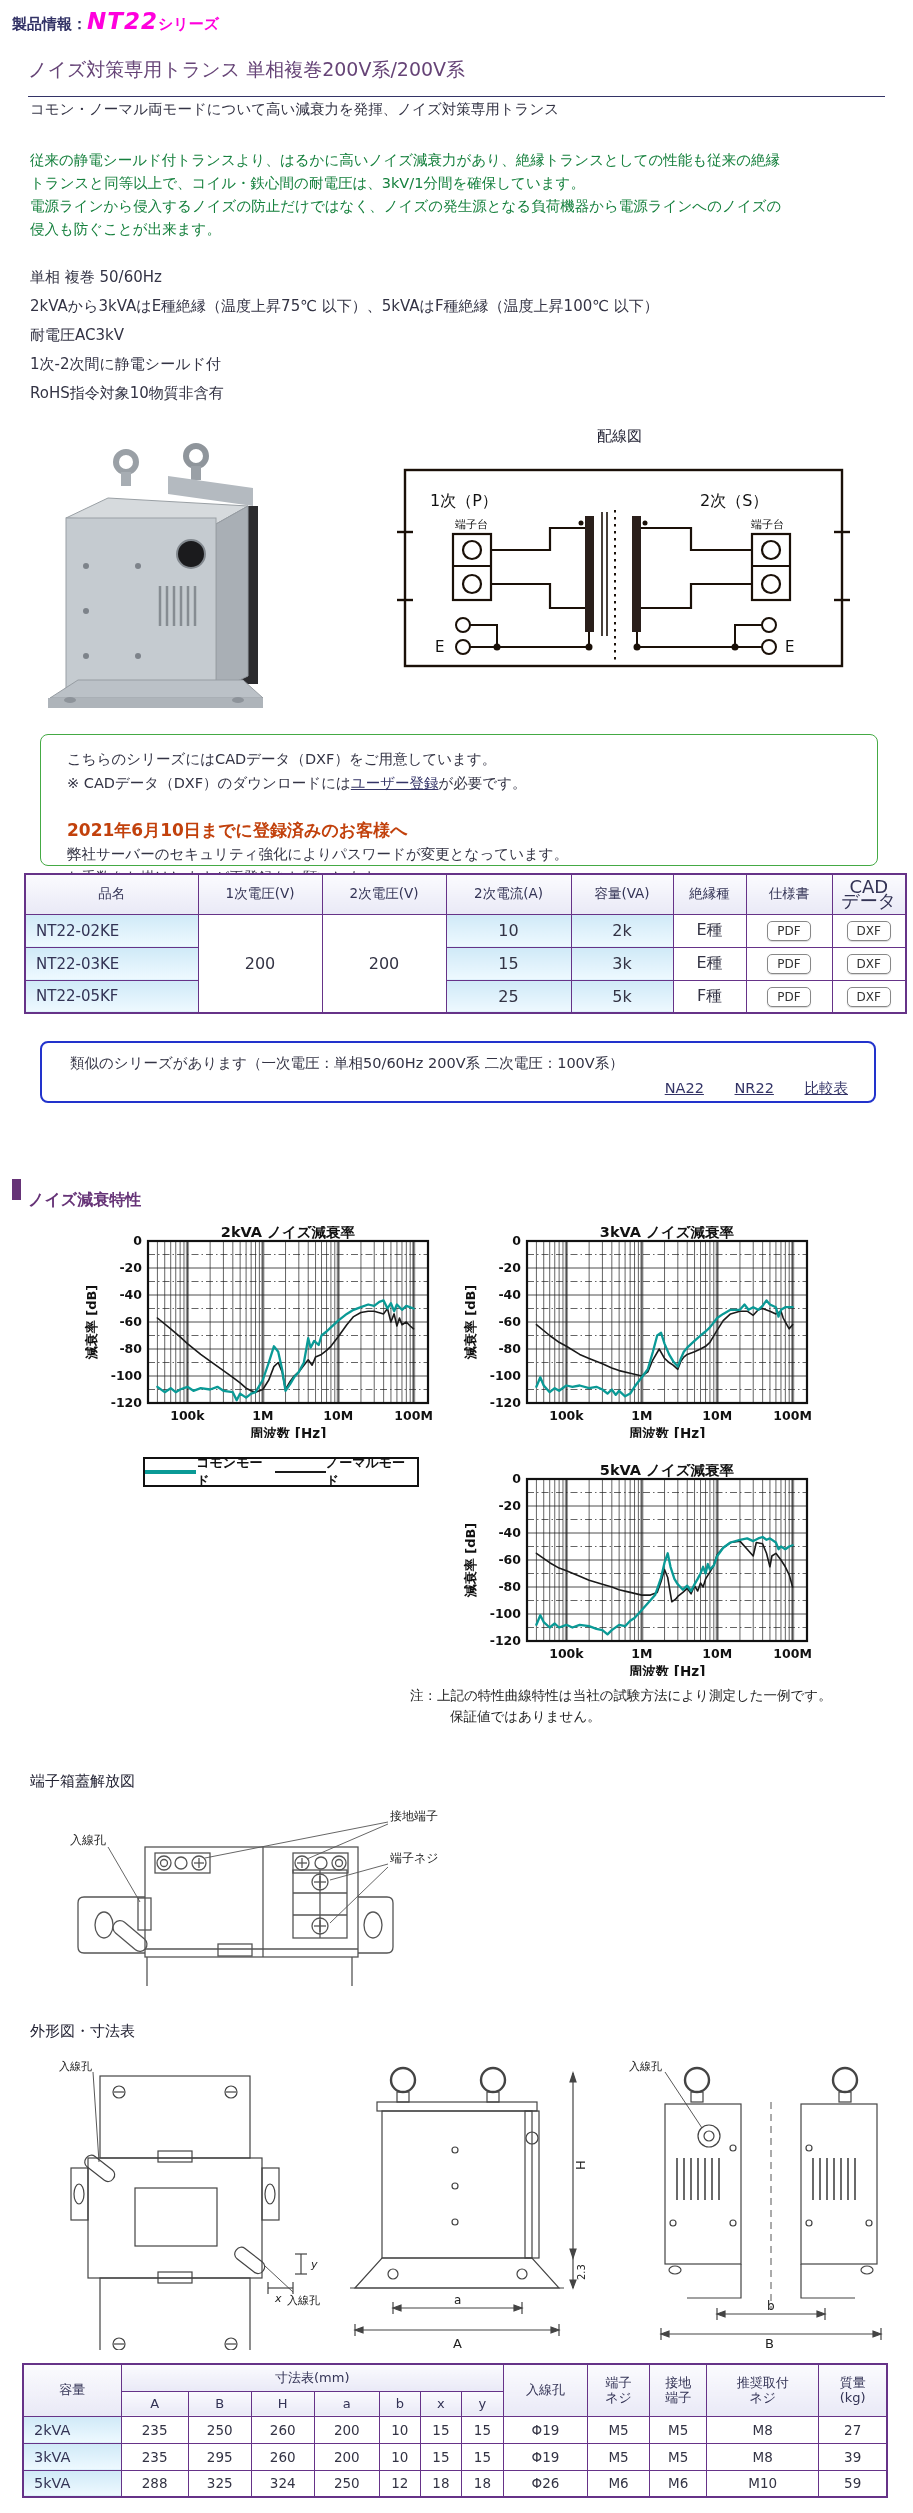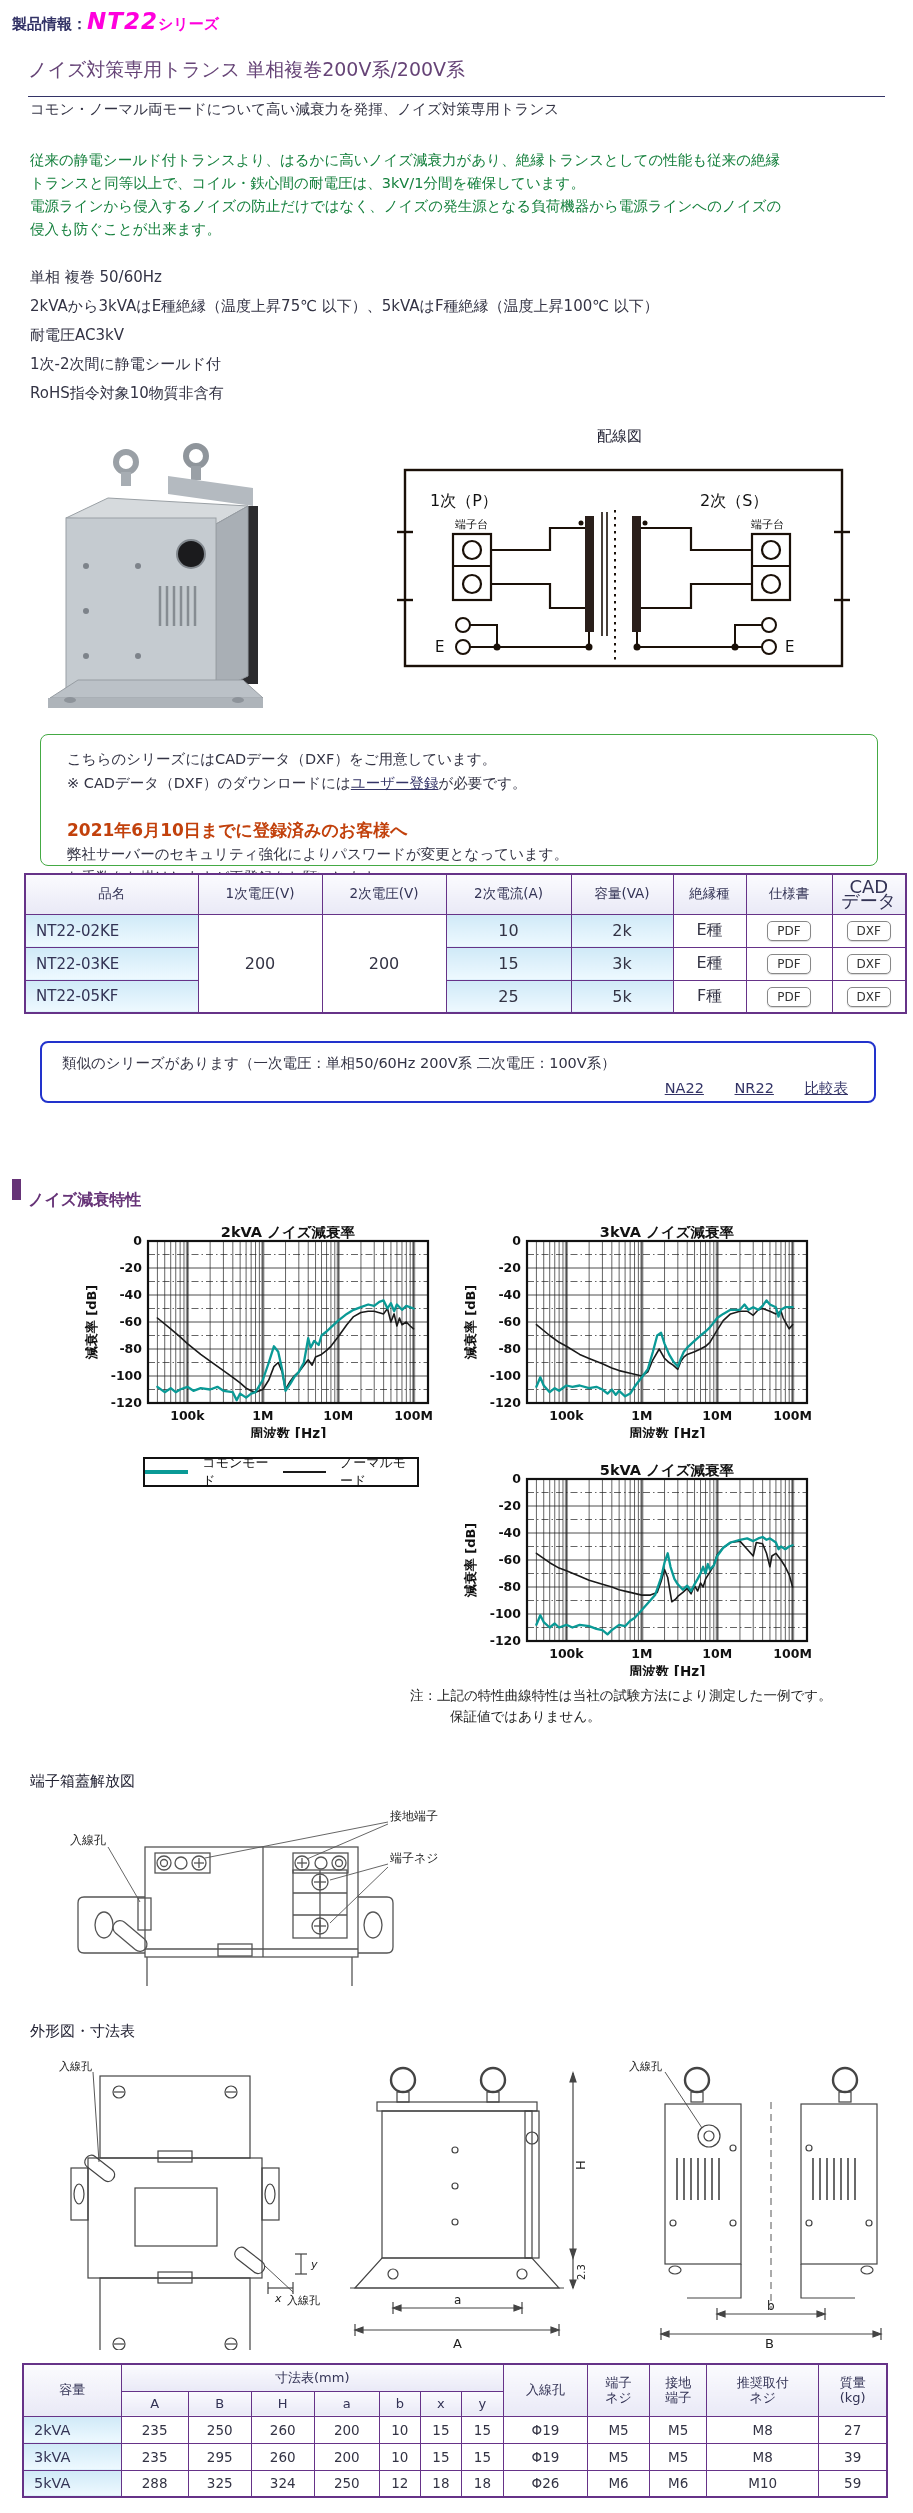--- a/index.html
+++ b/index.html
@@ -29,29 +29,29 @@
   table.spec td,table.spec th{border:1px solid #663388;font-weight:normal;
     text-align:center;vertical-align:middle;overflow:hidden;}
   table.spec{border:2px solid #663388;}
   .th-bg{background:linear-gradient(#fbfbfe,#e9e9f6);color:#333355;}
   .cell-blue{background:linear-gradient(#cfe9f7,#eef9ff);}
   .model-cell{text-align:left !important;padding-left:10px;font-size:15px;color:#333355;}
   .btn{display:inline-block;border:1px solid #888;border-radius:5px;background:#fff;
     padding:2px 9px;font-size:12px;color:#333;cursor:pointer;box-shadow:0 1px 1px rgba(0,0,0,.15);}
   
   .similar-box{border:2px solid #2233cc;border-radius:8px;width:836px;height:62px;
-    padding:11px 0 0 20px;box-sizing:border-box;font-size:14.5px;color:#333344;}
+    padding:11px 0 0 28px;box-sizing:border-box;font-size:14.5px;color:#333344;}
   .similar-box .links{margin-top:6px;text-align:right;}
   .similar-box a{margin-right:26px;}
   
   .sec-bar{width:9px;height:21px;background:#663377;}
   .sec-title{font-size:16px;font-weight:bold;color:#663377;}
   
   .legend-box{border:2px solid #111;width:272px;height:26px;display:flex;align-items:center;
-    justify-content:center;gap:14px;font-size:13px;font-weight:normal;color:#111;}
+    justify-content:center;font-size:13px;font-weight:bold;color:#111;}
   .legend-box .sw{display:inline-block;width:52px;}
   .sw-common{height:4px;background:#0a9a96;}
   .sw-normal{height:2.5px;background:#1a1a1a;}
   .chart-note{font-size:13.5px;color:#222;line-height:21px;}
   .chart-note .indent{margin-left:40px;}
   
   table.dim{border-collapse:collapse;table-layout:fixed;font-size:13.5px;}
   table.dim td,table.dim th{border:1px solid #663388;font-weight:normal;text-align:center;vertical-align:middle;}
   table.dim{border:2px solid #663388;}
   table.dim .th-bg{font-size:13px;}

